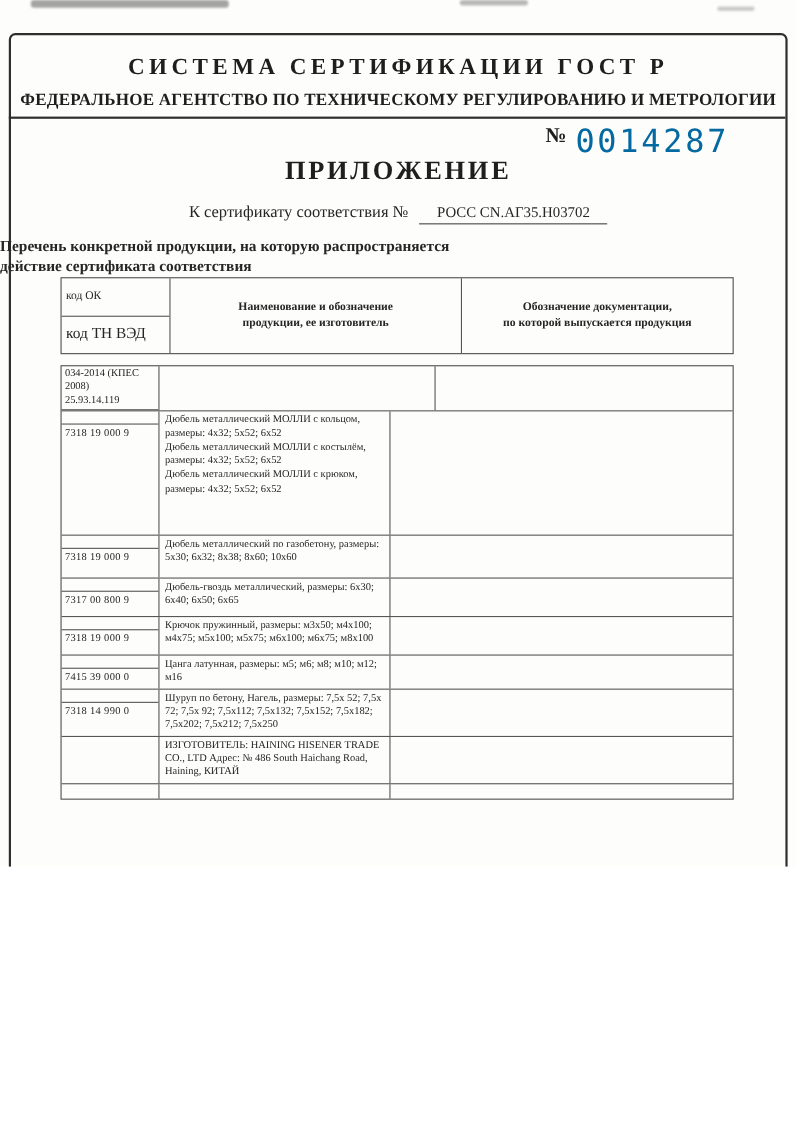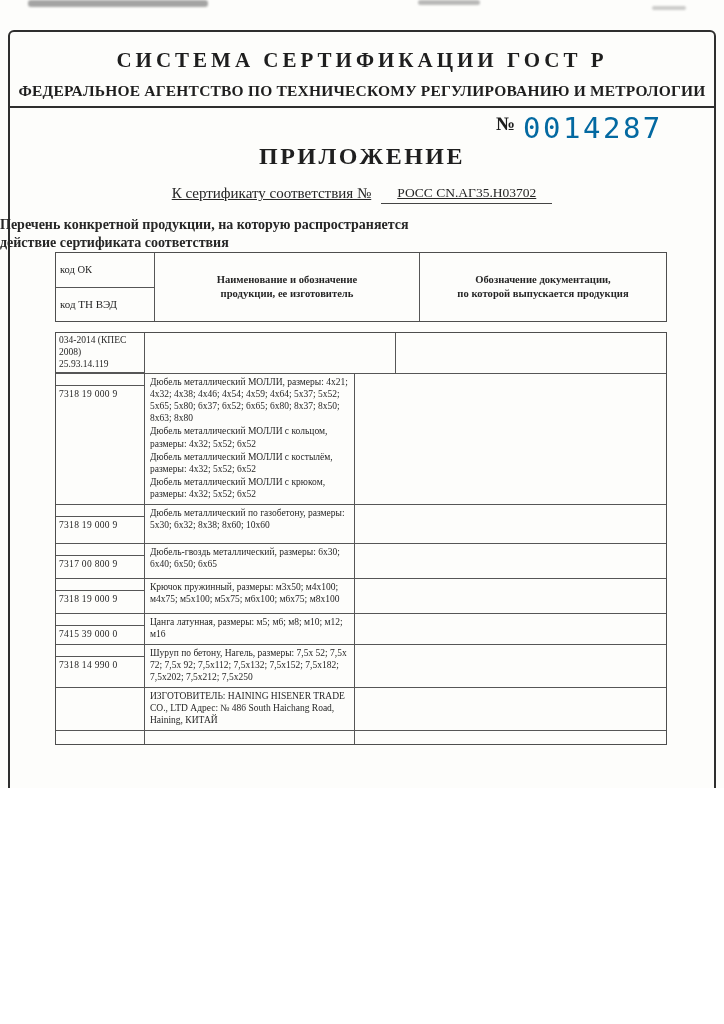--- a/index.html
+++ b/index.html
@@ -13,34 +13,34 @@
   .agency{position:absolute;left:0;top:82px;width:100%;text-align:center;
           font-size:15.5px;font-weight:bold;letter-spacing:0.2px;color:#1e1e1e;}
   .top-rule{position:absolute;left:8px;top:106px;width:706px;height:2px;background:#2e2e2e;}
   .serial{position:absolute;left:496px;top:113px;display:flex;align-items:flex-start;gap:8px;}
   .no-sign{font-size:19px;font-weight:bold;color:#1e1e1e;}
   .serial-digits{font-family:"DejaVu Sans Mono", monospace;font-size:29px;letter-spacing:2.5px;
                  color:#0369a1;margin-top:-2px;}
   .appendix-title{position:absolute;left:0;top:143px;width:100%;text-align:center;
                   font-size:24px;font-weight:bold;letter-spacing:2.5px;color:#1f1f1f;}
   .cert-line{position:absolute;left:0;top:183px;width:100%;display:flex;
-             justify-content:center;align-items:flex-end;gap:10px;text-decoration:underline;}
+             justify-content:center;align-items:flex-end;gap:10px;}
   .cert-label{font-size:15px;}
   .cert-number{font-size:13.5px;border-bottom:1px solid #444;padding:0 16px 2px 16px;
                transform:translateY(2px);}
   .subtitle{position:absolute;left:0;top:216px;width:100%;text-align:left;
             font-size:14px;font-weight:bold;line-height:18px;white-space:pre-line;}
   
   .thead{position:absolute;left:55px;top:252px;width:612px;height:70px;
          border:1.6px solid #4e4e4e;display:grid;grid-template-columns:99px 265px auto;
          box-sizing:border-box;background:transparent;}
   .thead .hc1{display:flex;flex-direction:column;border-right:1.4px solid #565656;}
   .hc1-top{flex:1;display:flex;align-items:center;padding-left:4px;font-size:10.5px;
            border-bottom:1.4px solid #565656;}
-  .hc1-bot{flex:1;display:flex;align-items:center;padding-left:4px;font-size:11px;}
+  .hc1-bot{flex:1;display:flex;align-items:center;padding-left:4px;font-size:14px;}
   .hc2{border-right:1.4px solid #565656;}
   .hc2,.hc3{display:flex;align-items:center;justify-content:center;text-align:center;
             font-size:10.6px;font-weight:bold;white-space:pre-line;line-height:14px;}
   
   .tbody{position:absolute;left:55px;top:332px;width:612px;border:1.6px solid #4e4e4e;
          box-sizing:border-box;display:flex;flex-direction:column;}
   .trow{display:grid;grid-template-columns:89px 210px auto;border-bottom:1.4px solid #565656;}
   .trow:last-child{border-bottom:none;}
   .c1{border-right:1.4px solid #565656;font-size:9.5px;line-height:11.5px;}
   .c2{border-right:1.4px solid #565656;padding:2px 4px 2px 5px;font-size:9.5px;line-height:12.2px;}
@@ -116,21 +116,20 @@
       <div class="c2"></div>
       <div class="c3"></div>
     </div>
 
     <div class="trow" style="min-height:112px;">
       <div class="c1">
         <div class="code-spacer"></div>
         <div class="code-text">7318 19 000 9</div>
       </div>
       <div class="c2">
-        <p>Дюбель металлический МОЛЛИ, размеры: 4х21; 4х32; 4х38; 4х46; 4х54; 4х59; 4х64; 5х37; 5х52; 5х65; 5х80; 6х37; 6х52; 6х65; 6х80; 8х37; 8х50; 8х63; 8х80</p>
         <p>Дюбель металлический МОЛЛИ с кольцом, размеры: 4х32; 5х52; 6х52</p>
         <p>Дюбель металлический МОЛЛИ с костылём, размеры: 4х32; 5х52; 6х52</p>
         <p>Дюбель металлический МОЛЛИ с крюком, размеры: 4х32; 5х52; 6х52</p>
       </div>
       <div class="c3"></div>
     </div>
 
     <div class="trow" style="min-height:38px;">
       <div class="c1">
         <div class="code-spacer"></div>

